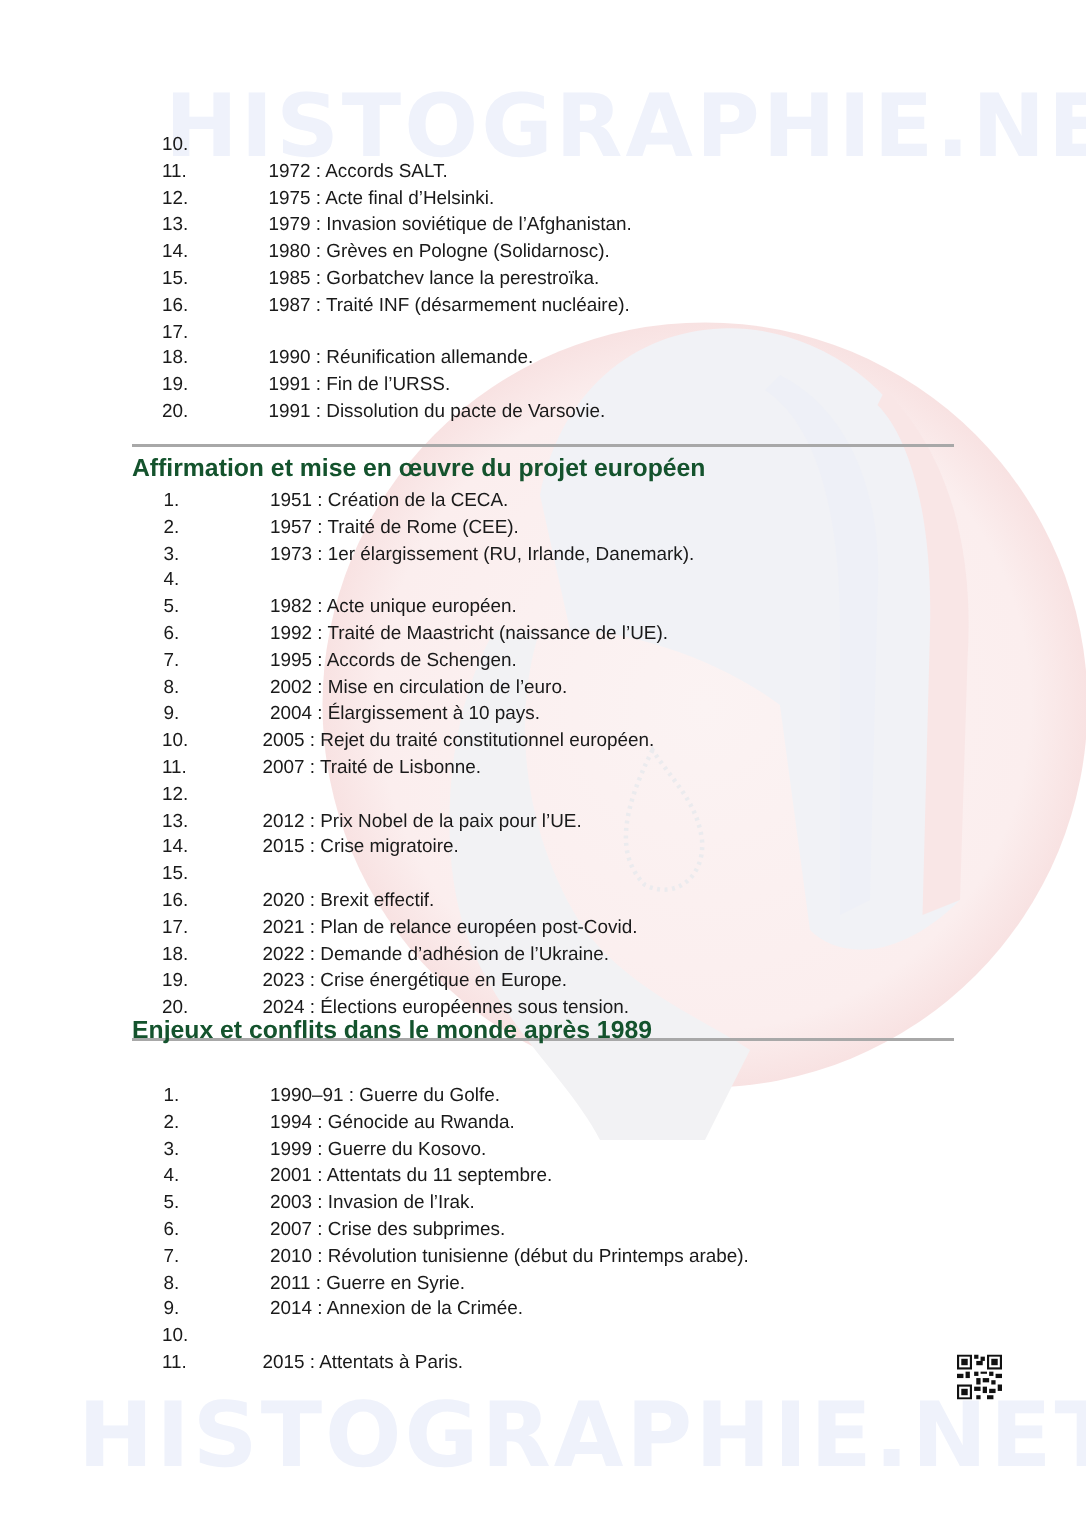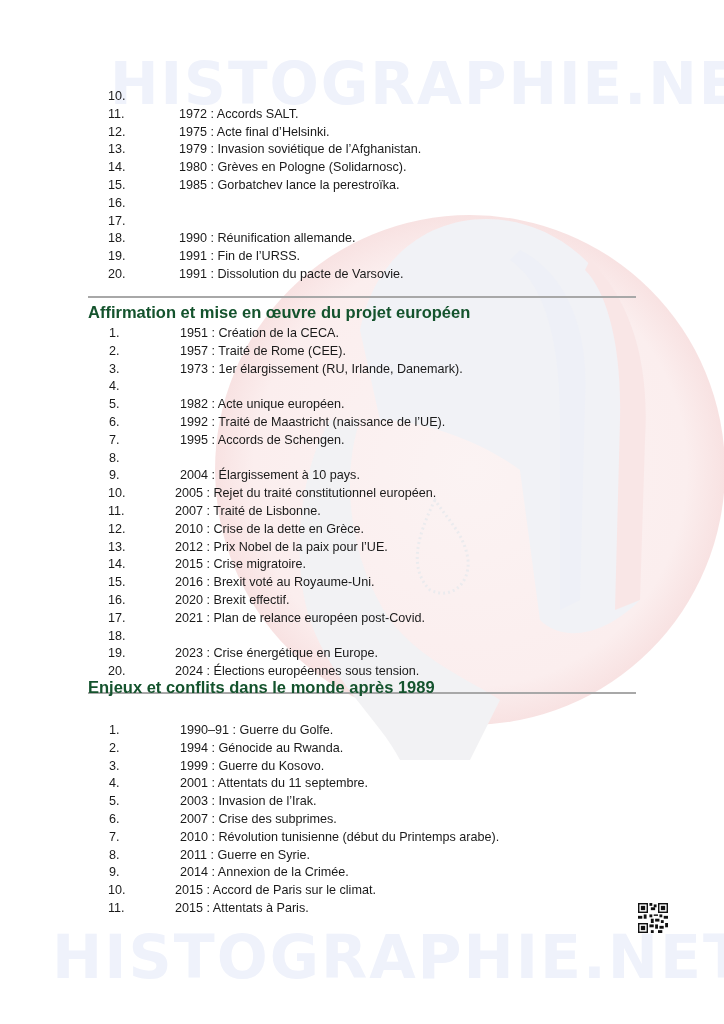--- a/index.html
+++ b/index.html
@@ -76,20 +76,21 @@
       <li class="item">
         <span class="num two">14.</span>
         <span class="text">1980 : Grèves en Pologne (Solidarnosc).</span>
       </li>
       <li class="item">
         <span class="num two">15.</span>
         <span class="text">1985 : Gorbatchev lance la perestroïka.</span>
       </li>
       <li class="item">
         <span class="num two">16.</span>
+        <span class="text">1987 : Traité INF (désarmement nucléaire).</span>
       </li>
       <li class="item">
         <span class="num two">17.</span>
       </li>
       <li class="item">
         <span class="num two">18.</span>
         <span class="text">1990 : Réunification allemande.</span>
       </li>
       <li class="item">
         <span class="num two">19.</span>
@@ -126,59 +127,59 @@
       <li class="item">
         <span class="num">6.</span>
         <span class="text">1992 : Traité de Maastricht (naissance de l’UE).</span>
       </li>
       <li class="item">
         <span class="num">7.</span>
         <span class="text">1995 : Accords de Schengen.</span>
       </li>
       <li class="item">
         <span class="num">8.</span>
+        <span class="text">2002 : Mise en circulation de l’euro.</span>
       </li>
       <li class="item">
         <span class="num">9.</span>
         <span class="text">2004 : Élargissement à 10 pays.</span>
       </li>
       <li class="item">
         <span class="num two">10.</span>
         <span class="text">2005 : Rejet du traité constitutionnel européen.</span>
       </li>
       <li class="item">
         <span class="num two">11.</span>
         <span class="text">2007 : Traité de Lisbonne.</span>
       </li>
       <li class="item">
         <span class="num two">12.</span>
-        <span class="text">2010 : Crise de la dette en Grèce.</span>
       </li>
       <li class="item">
         <span class="num two">13.</span>
         <span class="text">2012 : Prix Nobel de la paix pour l’UE.</span>
       </li>
       <li class="item">
         <span class="num two">14.</span>
         <span class="text">2015 : Crise migratoire.</span>
       </li>
       <li class="item">
         <span class="num two">15.</span>
-        <span class="text">2016 : Brexit voté au Royaume-Uni.</span>
       </li>
       <li class="item">
         <span class="num two">16.</span>
         <span class="text">2020 : Brexit effectif.</span>
       </li>
       <li class="item">
         <span class="num two">17.</span>
         <span class="text">2021 : Plan de relance européen post-Covid.</span>
       </li>
       <li class="item">
         <span class="num two">18.</span>
+        <span class="text">2022 : Demande d’adhésion de l’Ukraine.</span>
       </li>
       <li class="item">
         <span class="num two">19.</span>
         <span class="text">2023 : Crise énergétique en Europe.</span>
       </li>
       <li class="item">
         <span class="num two">20.</span>
         <span class="text">2024 : Élections européennes sous tension.</span>
       </li>
     </ol>
@@ -217,21 +218,20 @@
       <li class="item">
         <span class="num">8.</span>
         <span class="text">2011 : Guerre en Syrie.</span>
       </li>
       <li class="item">
         <span class="num">9.</span>
         <span class="text">2014 : Annexion de la Crimée.</span>
       </li>
       <li class="item">
         <span class="num two">10.</span>
-        <span class="text">2015 : Accord de Paris sur le climat.</span>
       </li>
       <li class="item">
         <span class="num two">11.</span>
         <span class="text">2015 : Attentats à Paris.</span>
       </li>
     </ol>
 </div>
 
 <svg class="qr" viewBox="0 0 21 21">
   <rect width="21" height="21" fill="#fff"></rect>

